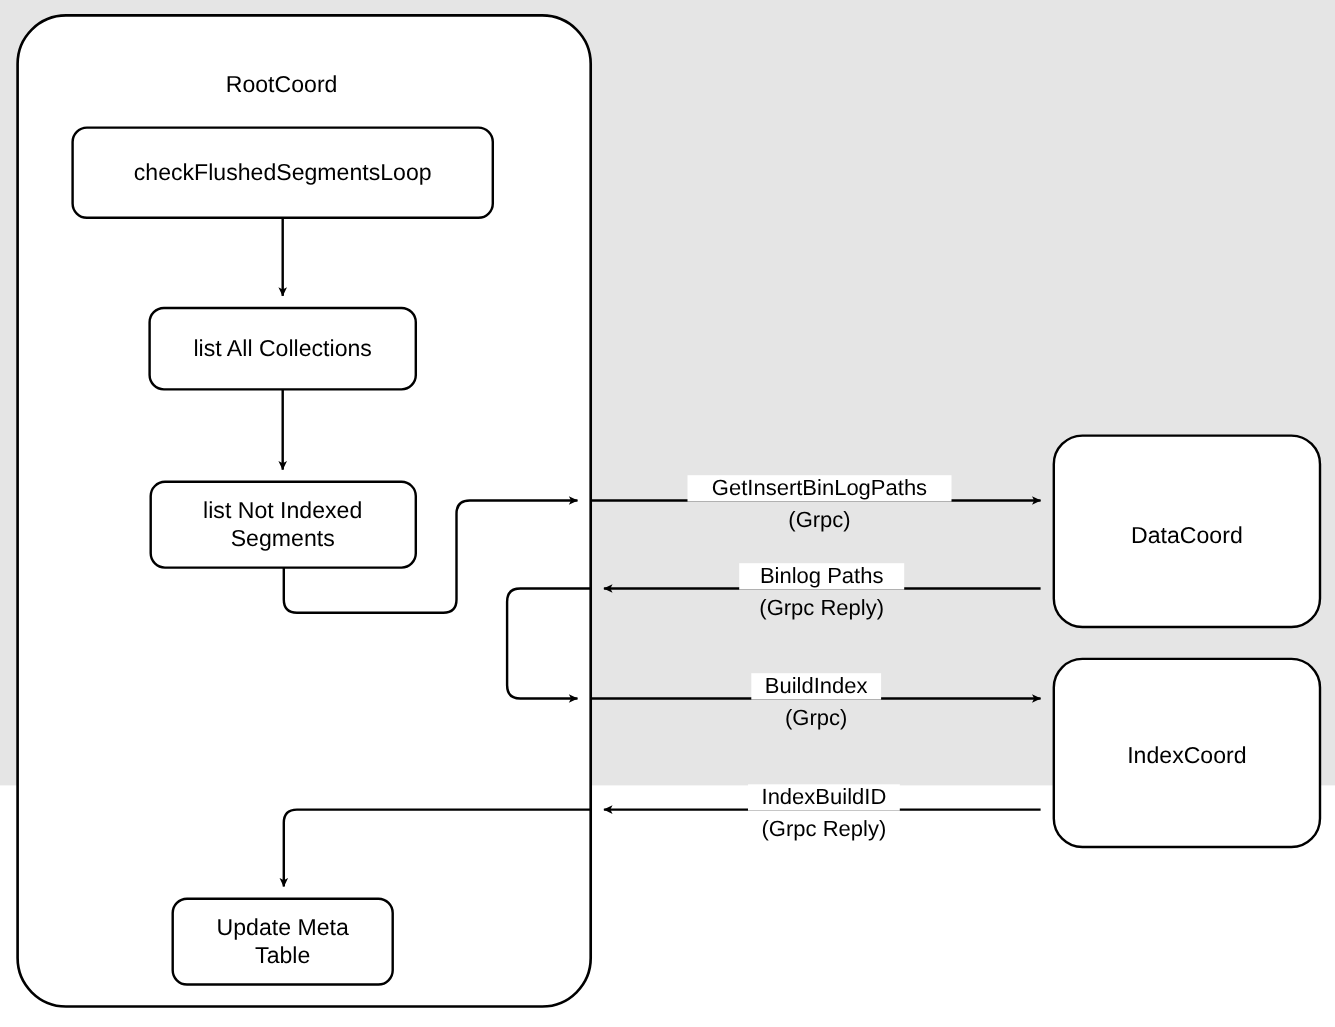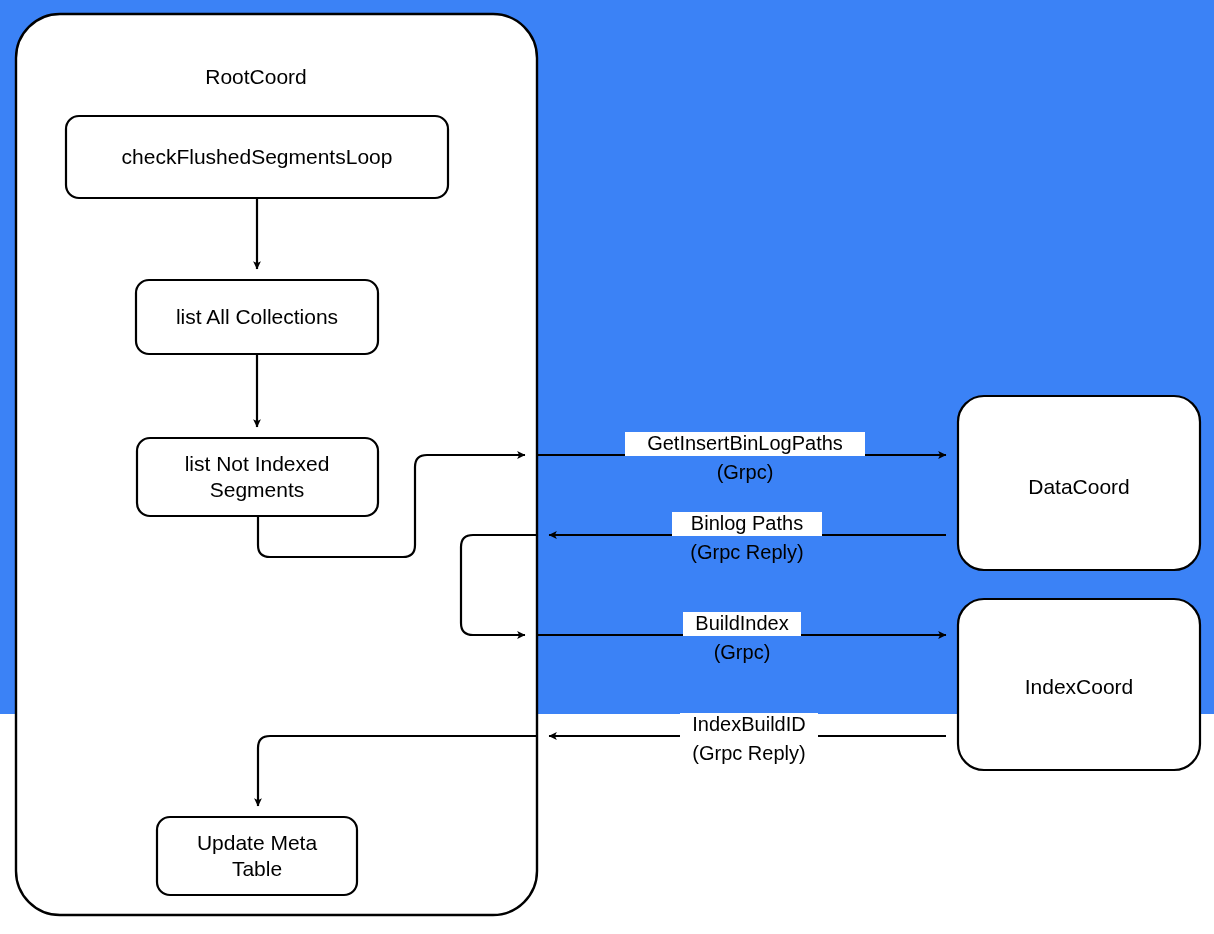--- a/index.html
+++ b/index.html
@@ -10,21 +10,21 @@
   body {
     width: 1214px;
     height: 934px;
     font-family: "Liberation Sans", sans-serif;
     overflow: hidden;
   }
   #diagram-root {
     position: relative;
     width: 1214px;
     height: 714px;
-    background: #3b82f6;
+    background: #e5e5e5;
   }
   svg.diagram {
     display: block;
     width: 1214px;
     height: 934px;
   }
   .shape-rect {
     fill: #ffffff;
     stroke: #000000;
     stroke-width: 2.2;

